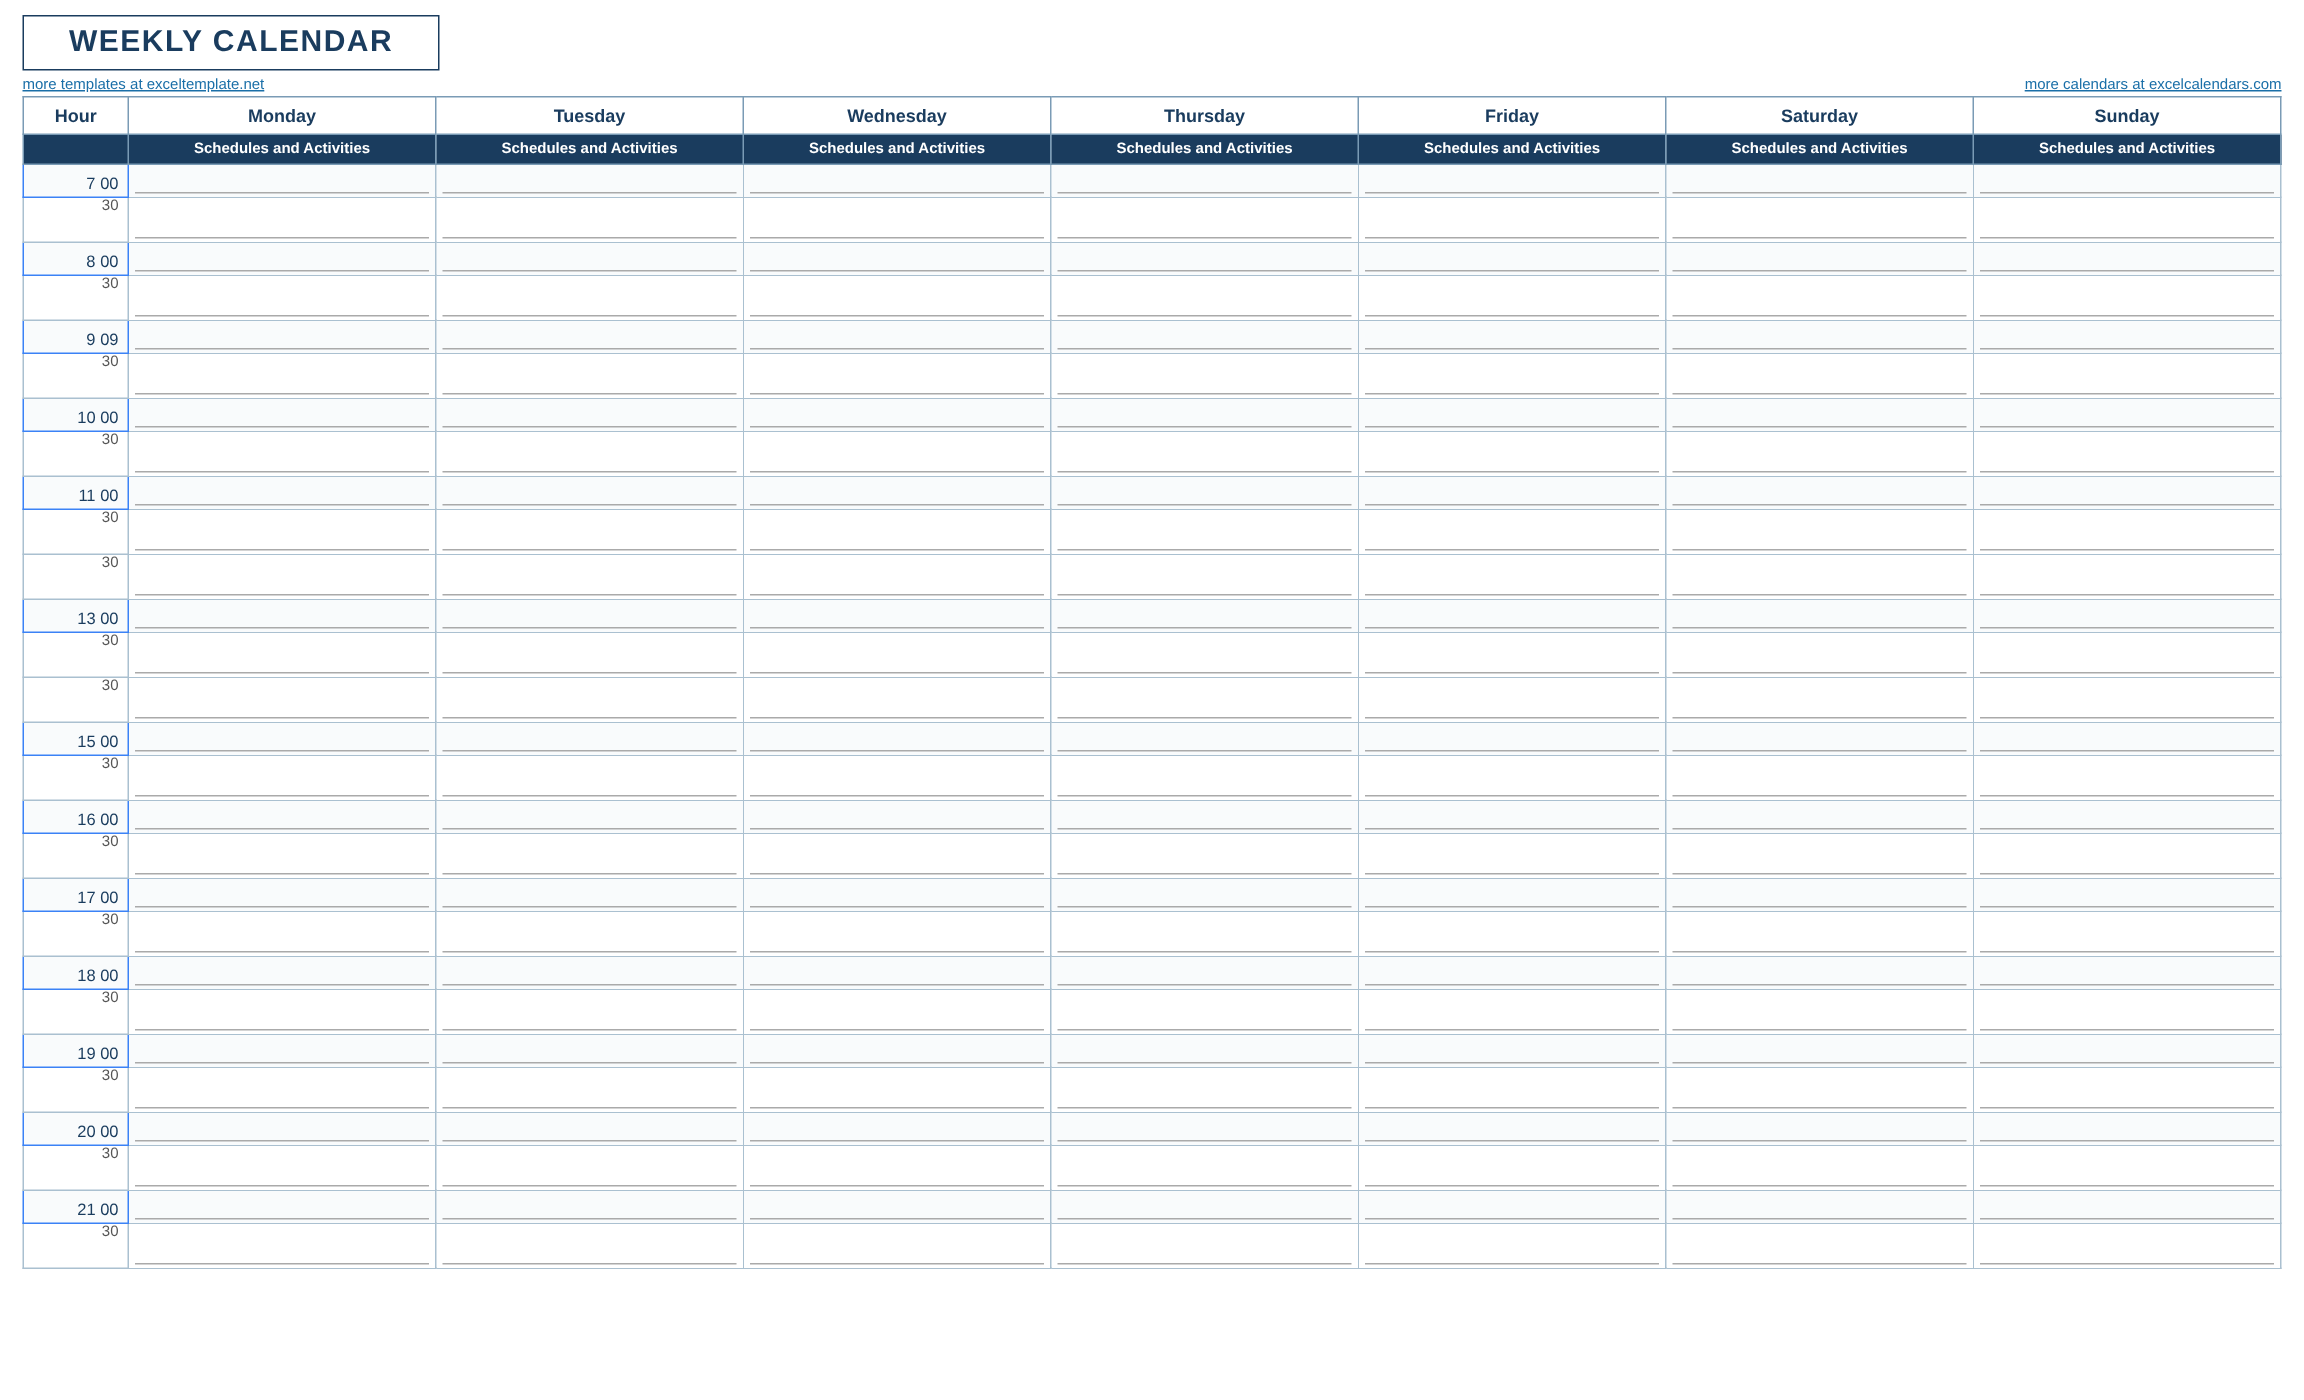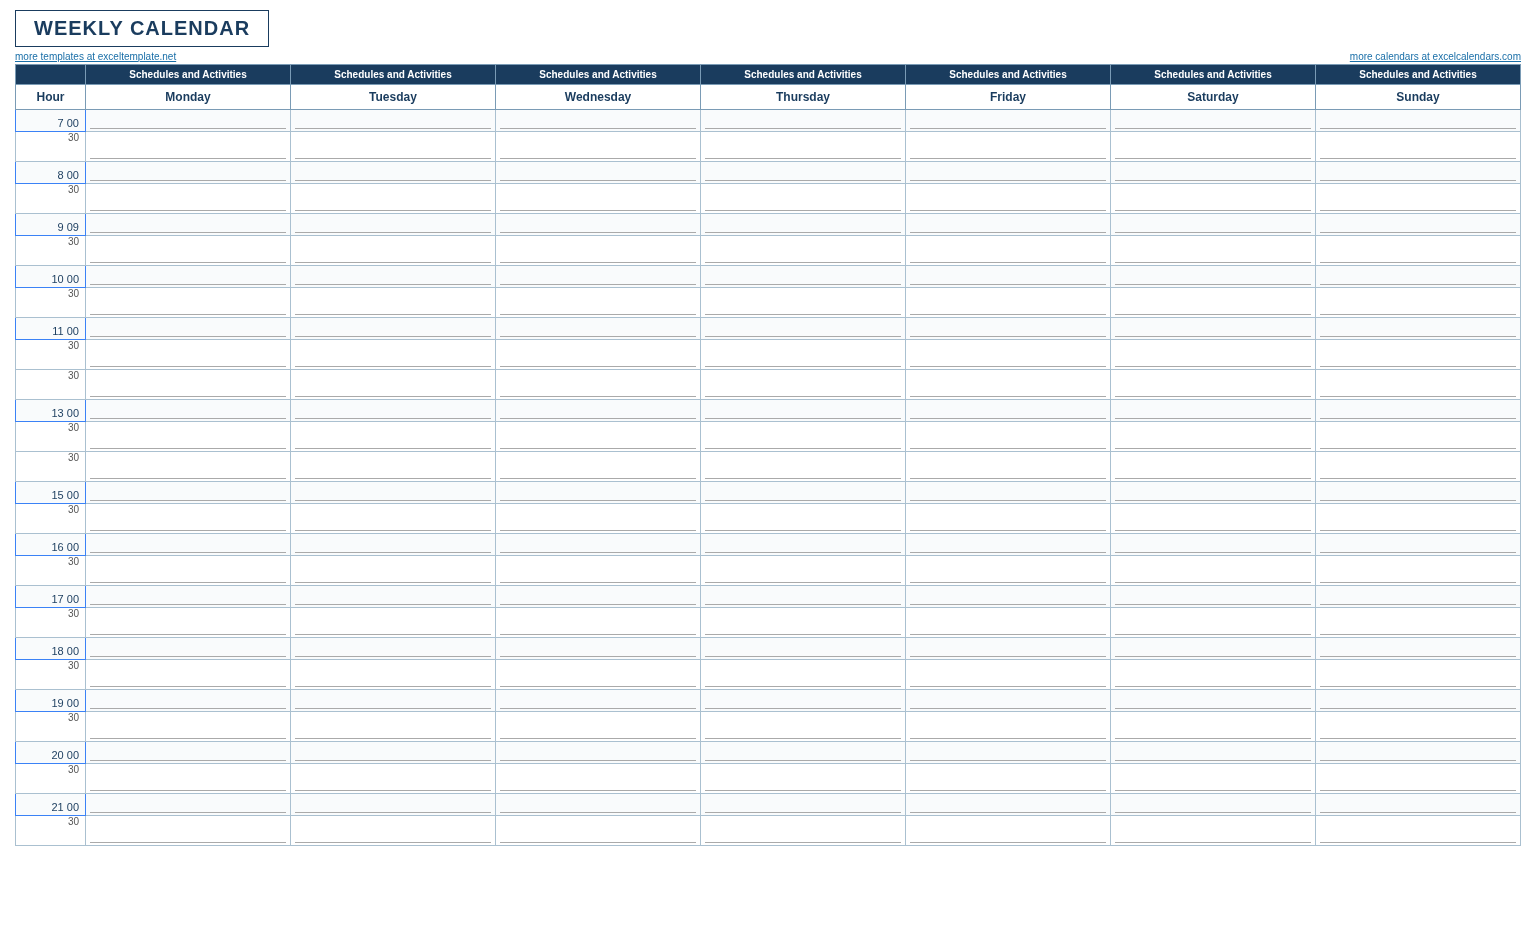--- a/index.html
+++ b/index.html
@@ -14,21 +14,21 @@
       font-size: 12px;
     }
     .top-bar {
       display: flex;
       justify-content: space-between;
       align-items: flex-start;
       margin-bottom: 4px;
     }
     .title-box {
       border: 1.5px solid #1a3c5e;
-      padding: 6px 18px;
+      padding: 6px 30px;
       display: inline-block;
     }
     .title-box h1 {
       font-size: 20px;
       font-weight: 900;
       color: #1a3c5e;
       letter-spacing: 1px;
       white-space: nowrap;
     }
     .link-left, .link-right {
@@ -151,39 +151,39 @@
     <col class="col-day">
     <col class="col-day">
     <col class="col-day">
     <col class="col-day">
     <col class="col-day">
     <col class="col-day">
     <col class="col-day">
   </colgroup>
   <thead>
     <tr>
+      <th class="header-hour">Hour</th>
+      <th class="header-day">Monday</th>
+      <th class="header-day">Tuesday</th>
+      <th class="header-day">Wednesday</th>
+      <th class="header-day">Thursday</th>
+      <th class="header-day">Friday</th>
+      <th class="header-day">Saturday</th>
+      <th class="header-day">Sunday</th>
+    </tr>
+    <tr>
       <td class="header-sub-hour"></td>
       <td class="header-sub">Schedules and Activities</td>
       <td class="header-sub">Schedules and Activities</td>
       <td class="header-sub">Schedules and Activities</td>
       <td class="header-sub">Schedules and Activities</td>
       <td class="header-sub">Schedules and Activities</td>
       <td class="header-sub">Schedules and Activities</td>
       <td class="header-sub">Schedules and Activities</td>
     </tr>
-    <tr>
-      <th class="header-hour">Hour</th>
-      <th class="header-day">Monday</th>
-      <th class="header-day">Tuesday</th>
-      <th class="header-day">Wednesday</th>
-      <th class="header-day">Thursday</th>
-      <th class="header-day">Friday</th>
-      <th class="header-day">Saturday</th>
-      <th class="header-day">Sunday</th>
-    </tr>
   </thead>
   <tbody id="calendar-body">
   <tr class="row-hour">
         <td class="time-cell">7  00</td>
         <td class="data-cell">
           <div class="data-cell-inner"></div>
         </td>
         <td class="data-cell">
           <div class="data-cell-inner"></div>
         </td>

